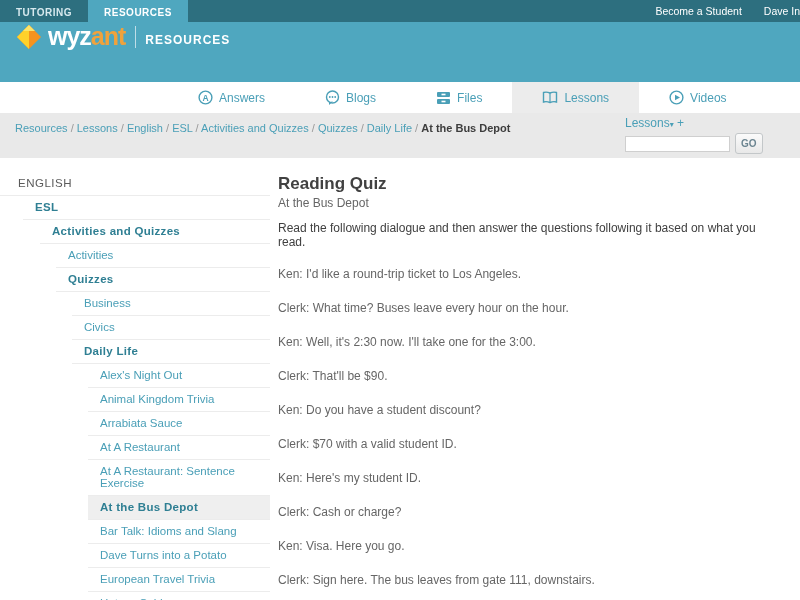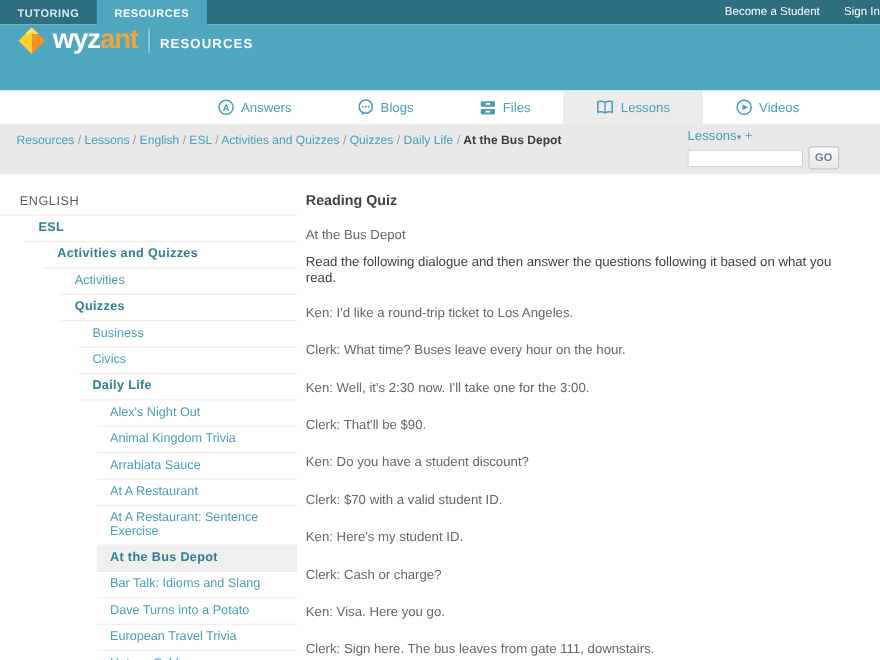--- a/index.html
+++ b/index.html
@@ -56,34 +56,34 @@
   .sb-title { font-size:11.5px; color:#5a5a5a; letter-spacing:.5px; padding:5px 0 6px 18px;
     border-bottom:1px solid #ececec; }
   .sb-item { font-size:11.5px; color:#4a9fb7; padding:5px 0 6px 12px;
     border-bottom:1px solid #ececec; cursor:pointer; }
   .sb-item.bold { font-weight:bold; color:#2f7f93; letter-spacing:.3px; }
   .sb-item.active { background:#efefef; }
   .lvl1 { margin-left:23px; } .lvl2 { margin-left:40px; } .lvl3 { margin-left:56px; }
   .lvl4 { margin-left:72px; } .lvl5 { margin-left:88px; }
 
   .main { flex:1; padding:16px 20px 0 8px; }
-  .page-title { font-size:13px; font-weight:bold; color:#414141; margin-bottom:17px; }
+  .page-title { font-size:17px; font-weight:bold; color:#414141; margin-bottom:2px; }
   .page-subtitle { font-size:12px; color:#666; margin-bottom:11px; }
   .intro { font-size:12px; color:#404040; margin-bottom:18px; }
   .dlg-line { font-size:12px; color:#666; line-height:14px; margin-bottom:20px; }
 </style>
 </head>
 <body>
 
 <div class="topbar">
   <div class="topbar-tab">TUTORING</div>
   <div class="topbar-tab active">RESOURCES</div>
   <div class="topbar-right">
     <span class="topbar-link">Become a Student</span>
-    <span class="topbar-link">Sign In</span>
+    <span class="topbar-link">Dave In</span>
   </div>
 </div>
 
 <div class="header">
   <div class="logo-wrap">
     <svg class="logo-gem" viewBox="0 0 26 26">
       <polygon points="13,1 25,13 13,25 1,13" fill="#f6931e"></polygon>
       <polygon points="13,1 13,25 1,13" fill="#ffd12b"></polygon>
       <polygon points="13,1 19,7 7,7" fill="#fce46a"></polygon>
     </svg>

